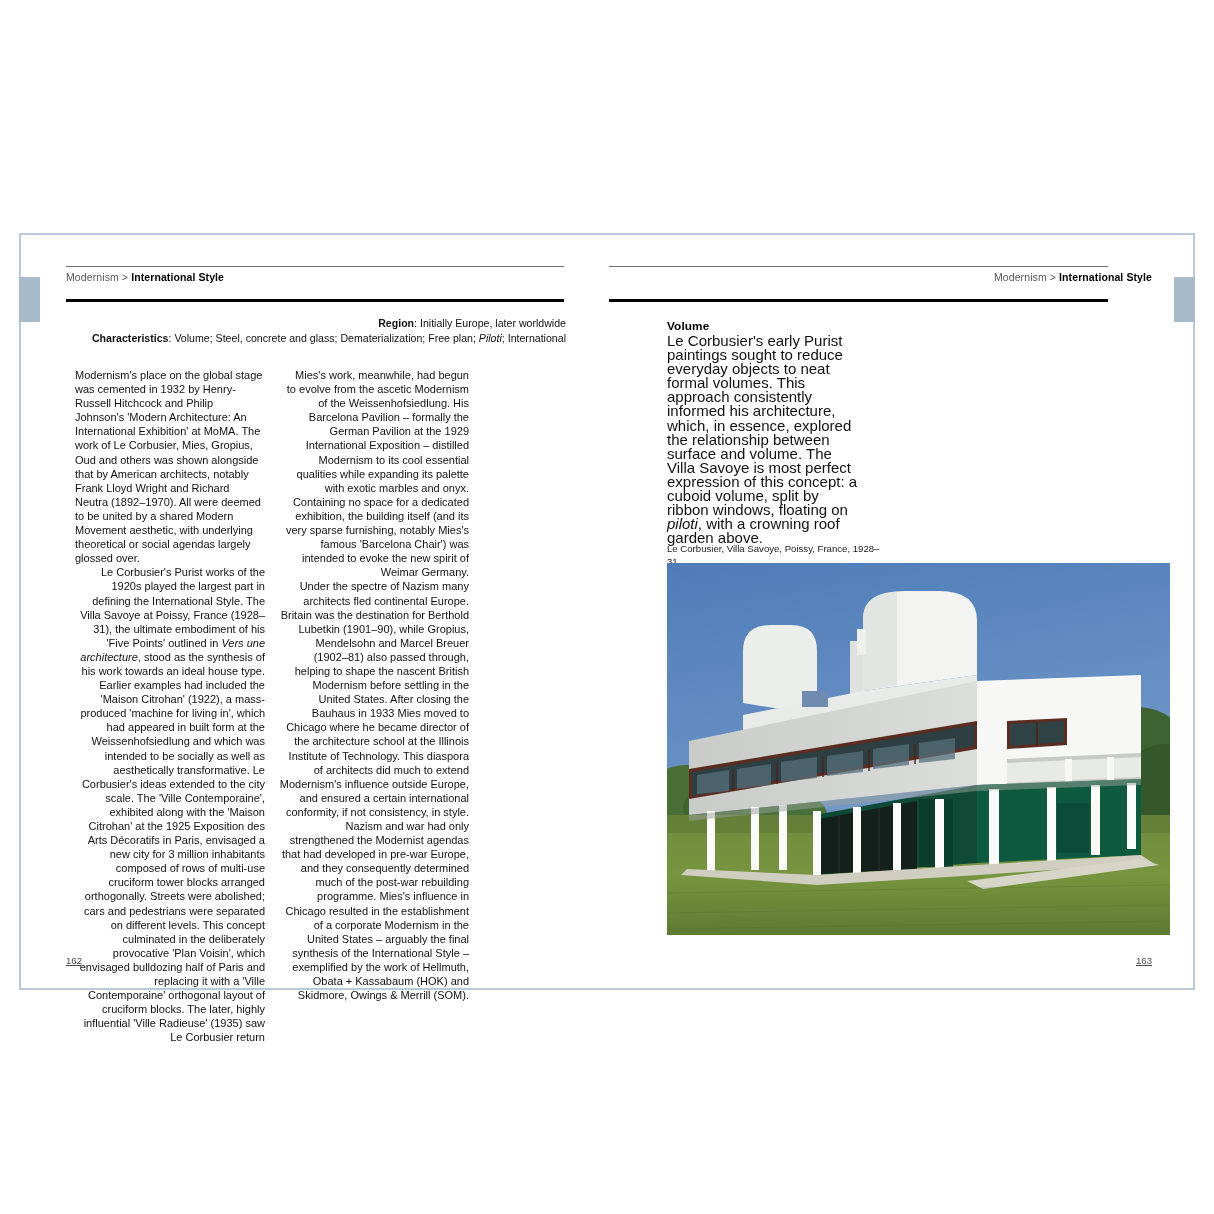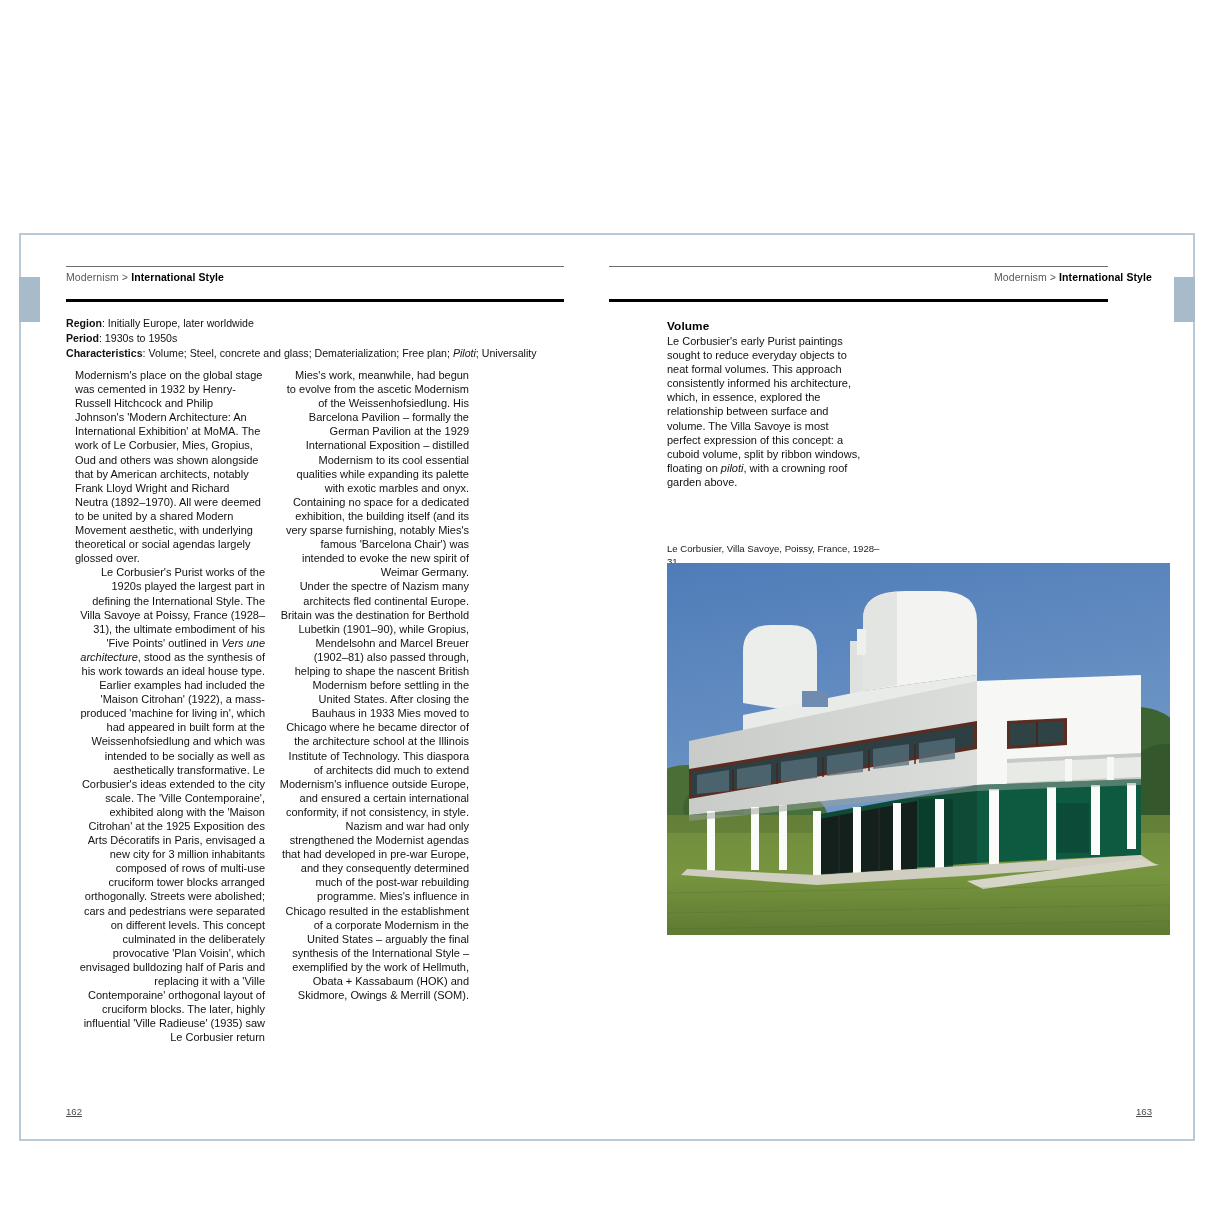--- a/index.html
+++ b/index.html
@@ -13,21 +13,21 @@
     font-family: "Liberation Sans", sans-serif;
     -webkit-font-smoothing: antialiased;
   }
 
   
   #spread {
     position: absolute;
     left: 19px;
     top: 233px;
     width: 1176px;
-    height: 908px;
+    height: 757px;
     background: #ffffff;
     border: 2px solid #b9c9d8;
     box-sizing: border-box;
   }
 
   
   .edge-tab {
     position: absolute;
     width: 21px;
     height: 45px;
@@ -79,20 +79,21 @@
 
   
   .meta {
     position: absolute;
     left: 45px;
     top: 81px;
     width: 500px;
     font-size: 10.6px;
     line-height: 15.2px;
     color: #111;
+    text-align: right;
   }
   .meta .k { font-weight: bold; }
   .meta em { font-style: italic; }
 
   
   .cols {
     position: absolute;
     left: 54px;
     top: 133px;
     width: 500px;
@@ -122,21 +123,21 @@
     width: 196px;
   }
   .vol-title {
     font-size: 11.8px;
     font-weight: bold;
     color: #000;
     margin: 0 0 1px 0;
     letter-spacing: 0.1px;
   }
   .vol-body {
-    font-size: 11px;
+    font-size: 15px;
     line-height: 14.1px;
     color: #111;
     margin: 0;
   }
   .vol-body em { font-style: italic; }
 
   
   .caption {
     position: absolute;
     left: 58px;
@@ -180,22 +181,21 @@
   <div class="edge-tab right"></div>
 
   <div class="page left">
 
     <div class="rule-thin lh-rule-top"></div>
     <div class="runhead lh-text"><span>Modernism</span><span> &gt; </span><b>International Style</b></div>
     <div class="rule-thick lh-rule-bottom"></div>
 
     <div class="meta">
       <div><span class="k">Region</span>: <span>Initially Europe, later worldwide</span></div>
-      <div><span class="k">Period</span>: <span>1930s to 1950s</span></div>
-      <div><span class="k">Characteristics</span>: <span>Volume; Steel, concrete and glass; Dematerialization; Free plan; </span><em>Piloti</em><span>; Universality</span></div>
+      <div><span class="k">Characteristics</span>: <span>Volume; Steel, concrete and glass; Dematerialization; Free plan; </span><em>Piloti</em><span>; International</span></div>
     </div>
 
     <div class="cols">
 
       <div class="col c1">
         <p>Modernism's place on the global stage was cemented in 1932 by Henry-Russell Hitchcock and Philip Johnson's 'Modern Architecture: An International Exhibition' at MoMA. The work of Le Corbusier, Mies, Gropius, Oud and others was shown alongside that by American architects, notably Frank Lloyd Wright and Richard Neutra (1892–1970). All were deemed to be united by a shared Modern Movement aesthetic, with underlying theoretical or social agendas largely glossed over.</p>
         <p class="indent"><span>Le Corbusier's Purist works of the 1920s played the largest part in defining the International Style. The Villa Savoye at Poissy, France (1928–31), the ultimate embodiment of his 'Five Points' outlined in </span><em>Vers une architecture</em><span>, stood as the synthesis of his work towards an ideal house type. Earlier examples had included the 'Maison Citrohan' (1922), a mass-produced 'machine for living in', which had appeared in built form at the Weissenhofsiedlung and which was intended to be socially as well as aesthetically transformative. Le Corbusier's ideas extended to the city scale. The 'Ville Contemporaine', exhibited along with the 'Maison Citrohan' at the 1925 Exposition des Arts Décoratifs in Paris, envisaged a new city for 3 million inhabitants composed of rows of multi-use cruciform tower blocks arranged orthogonally. Streets were abolished; cars and pedestrians were separated on different levels. This concept culminated in the deliberately provocative 'Plan Voisin', which envisaged bulldozing half of Paris and replacing it with a 'Ville Contemporaine' orthogonal layout of cruciform blocks. The later, highly influential 'Ville Radieuse' (1935) saw Le Corbusier return</span></p>
       </div>
 
       <div class="col c2">

